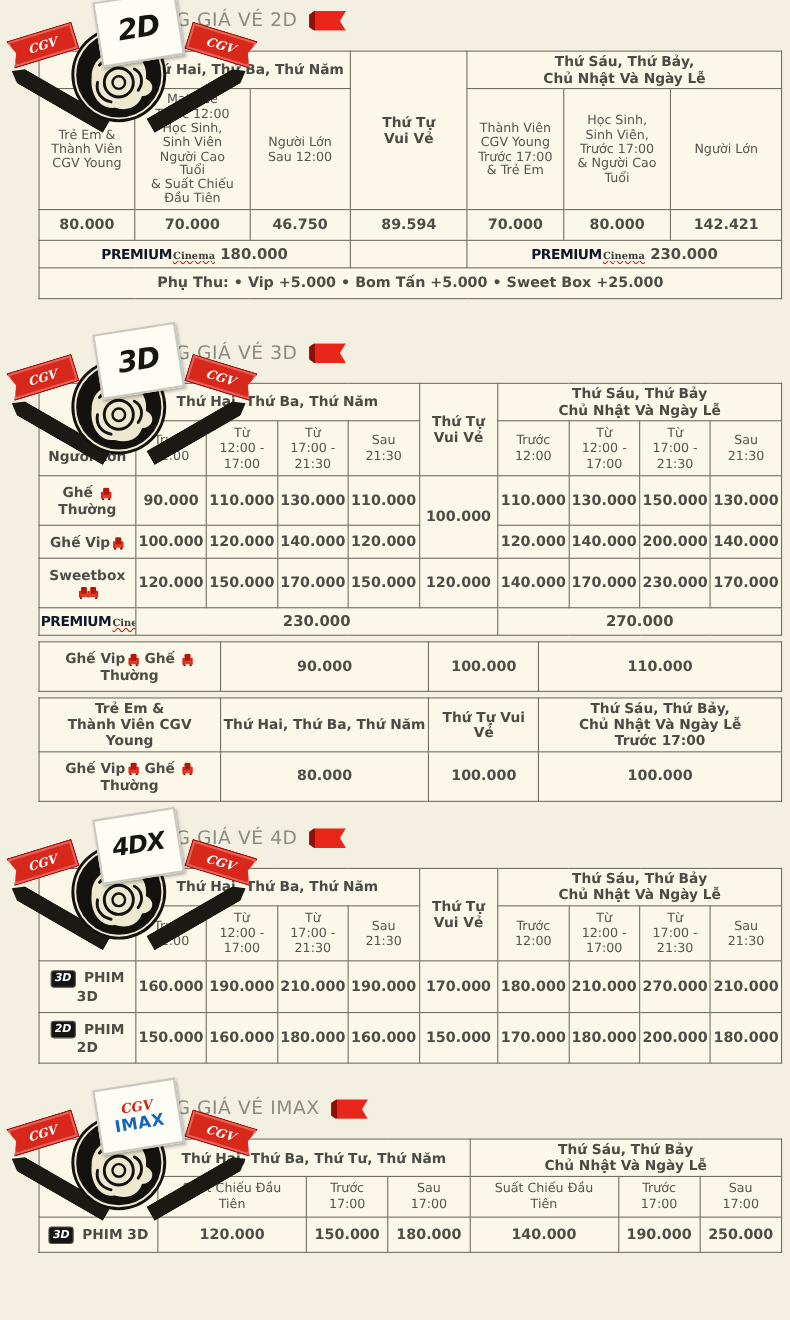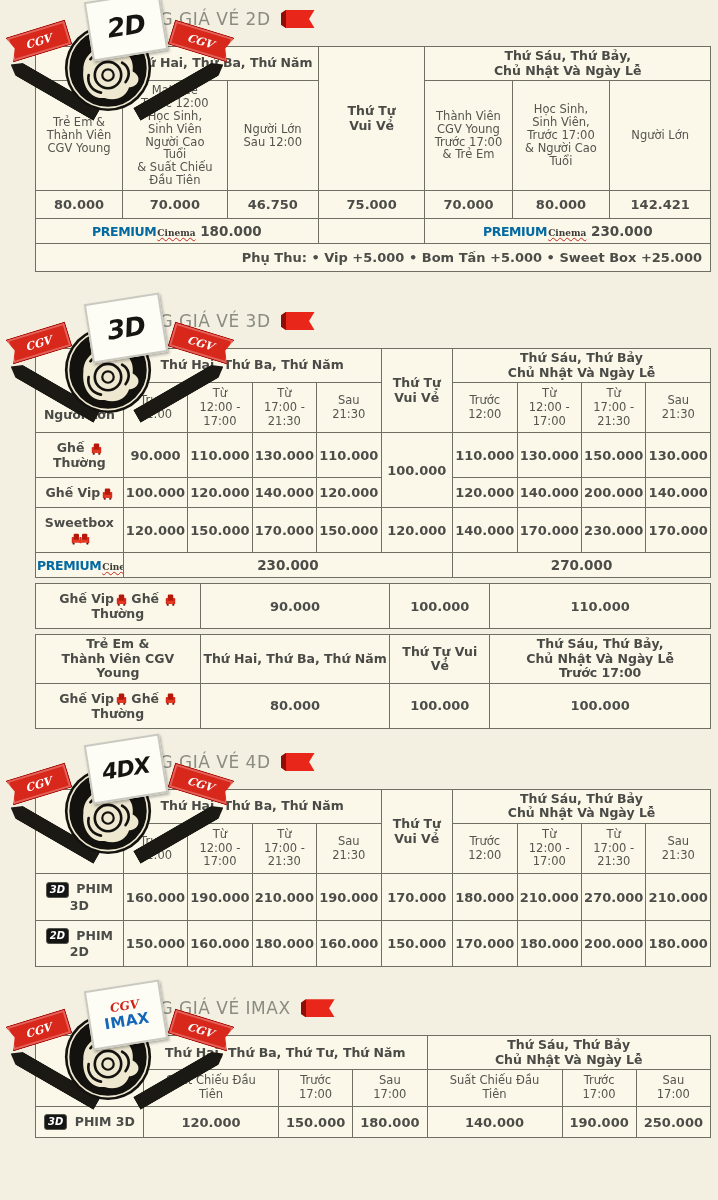--- a/index.html
+++ b/index.html
@@ -40,27 +40,27 @@
   .tables{margin-left:35px;width:676px;position:relative;z-index:1;}
   table.price-table{width:100%;border-collapse:collapse;table-layout:fixed;background:#fbf8ea;margin:0 0 5px 0;}
   table.price-table:last-child{margin-bottom:0;}
   td{border:1px solid #6f6f63;text-align:center;vertical-align:middle;color:#4c4c48;padding:2px;white-space:pre-line;}
   .hd{font-weight:bold;font-size:12.5px;line-height:1.16;color:#4a4a46;}
   .cat{font-size:11.5px;line-height:1.12;color:#55544e;padding:3px 1px;}
   .tim{font-size:11.5px;line-height:1.2;color:#55544e;padding:4px 1px;}
   .prc{font-weight:bold;font-size:13px;padding:6px 1px;}
   .lbl{font-weight:bold;font-size:12.5px;line-height:1.2;padding:7px 1px;margin-top:16px;}
   .pmc{font-weight:bold;font-size:13.5px;padding:4px 1px;overflow:hidden;}
-  .note{font-weight:bold;font-size:13px;text-align:right;padding:6px 8px;}
+  .note{font-weight:bold;font-size:13px;text-align:center;padding:6px 8px;}
   .emp{}
   .pl{padding-left:90px;}
   .vb{vertical-align:bottom;padding-bottom:10px;}
 
   .prem{white-space:nowrap;}
-  .prem-a{font-weight:900;font-size:12.5px;color:#0369a1;letter-spacing:-.4px;}
+  .prem-a{font-weight:900;font-size:12.5px;color:#0f172a;letter-spacing:-.4px;}
   .prem-b{font-size:9px;font-family:"DejaVu Serif","Liberation Serif",serif;color:#3a3a36;margin-left:1px;
           text-decoration:underline;text-decoration-style:wavy;text-decoration-color:#c1281e;}
   .fbadge{display:inline-block;background:#151515;color:#fff;font-weight:bold;font-style:italic;
           font-size:10px;line-height:1;padding:2px 3px;border:1px solid #56544e;border-radius:3px;
           margin-right:3px;vertical-align:middle;}
   .seat{vertical-align:middle;margin-left:2px;}
 </style>
 </head>
 <body>
 
@@ -118,21 +118,21 @@
               <td class="cat">Matinee<br>Trước 12:00<br>Học Sinh,<br>Sinh Viên<br>Người Cao<br>Tuổi<br>&amp; Suất Chiếu<br>Đầu Tiên</td>
               <td class="cat">Người Lớn<br>Sau 12:00</td>
               <td class="cat">Thành Viên<br>CGV Young<br>Trước 17:00<br>&amp; Trẻ Em</td>
               <td class="cat">Học Sinh,<br>Sinh Viên,<br>Trước 17:00<br>&amp; Người Cao<br>Tuổi</td>
               <td class="cat">Người Lớn</td>
             </tr>
             <tr>
               <td class="prc">80.000</td>
               <td class="prc">70.000</td>
               <td class="prc">46.750</td>
-              <td class="prc">75.000</td>
+              <td class="prc">89.594</td>
               <td class="prc">70.000</td>
               <td class="prc">80.000</td>
               <td class="prc">142.421</td>
             </tr>
             <tr>
               <td class="pmc" colspan="3"><span class="prem"><span class="prem-a">PREMIUM</span><span class="prem-b">Cinema</span></span> 180.000</td>
               <td class="emp"></td>
               <td class="pmc" colspan="3"><span class="prem"><span class="prem-a">PREMIUM</span><span class="prem-b">Cinema</span></span> 230.000</td>
             </tr>
             <tr>

